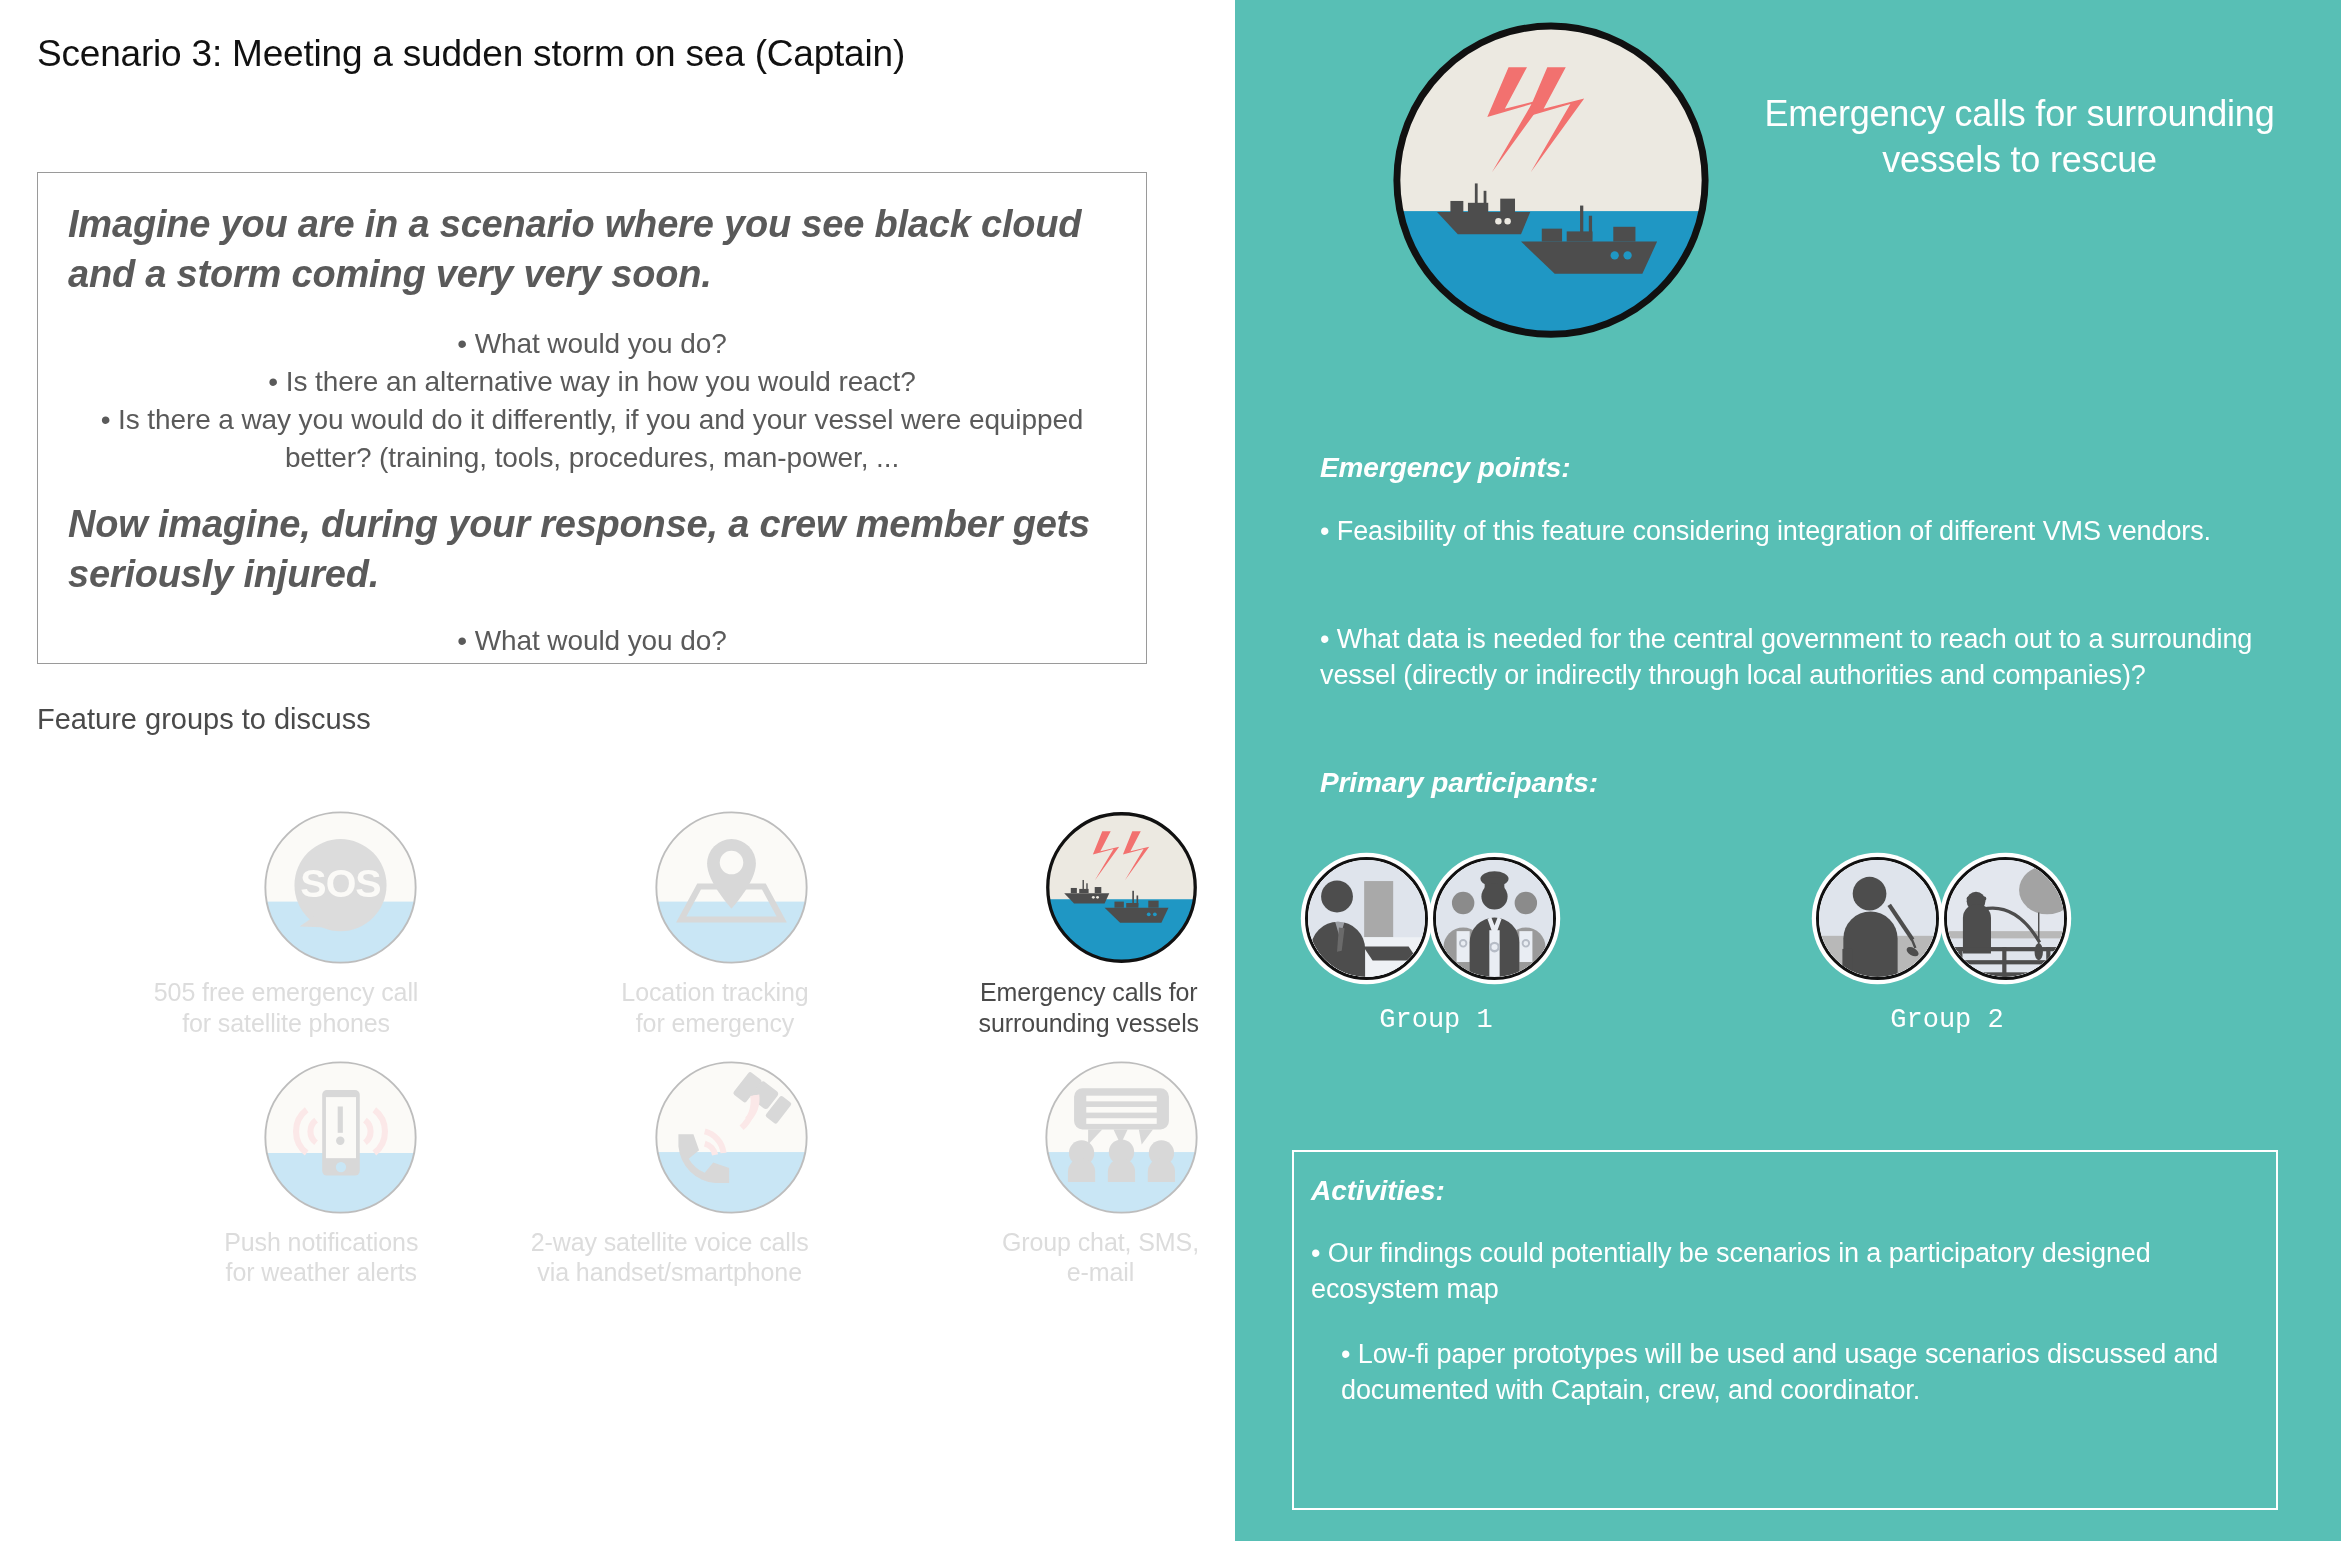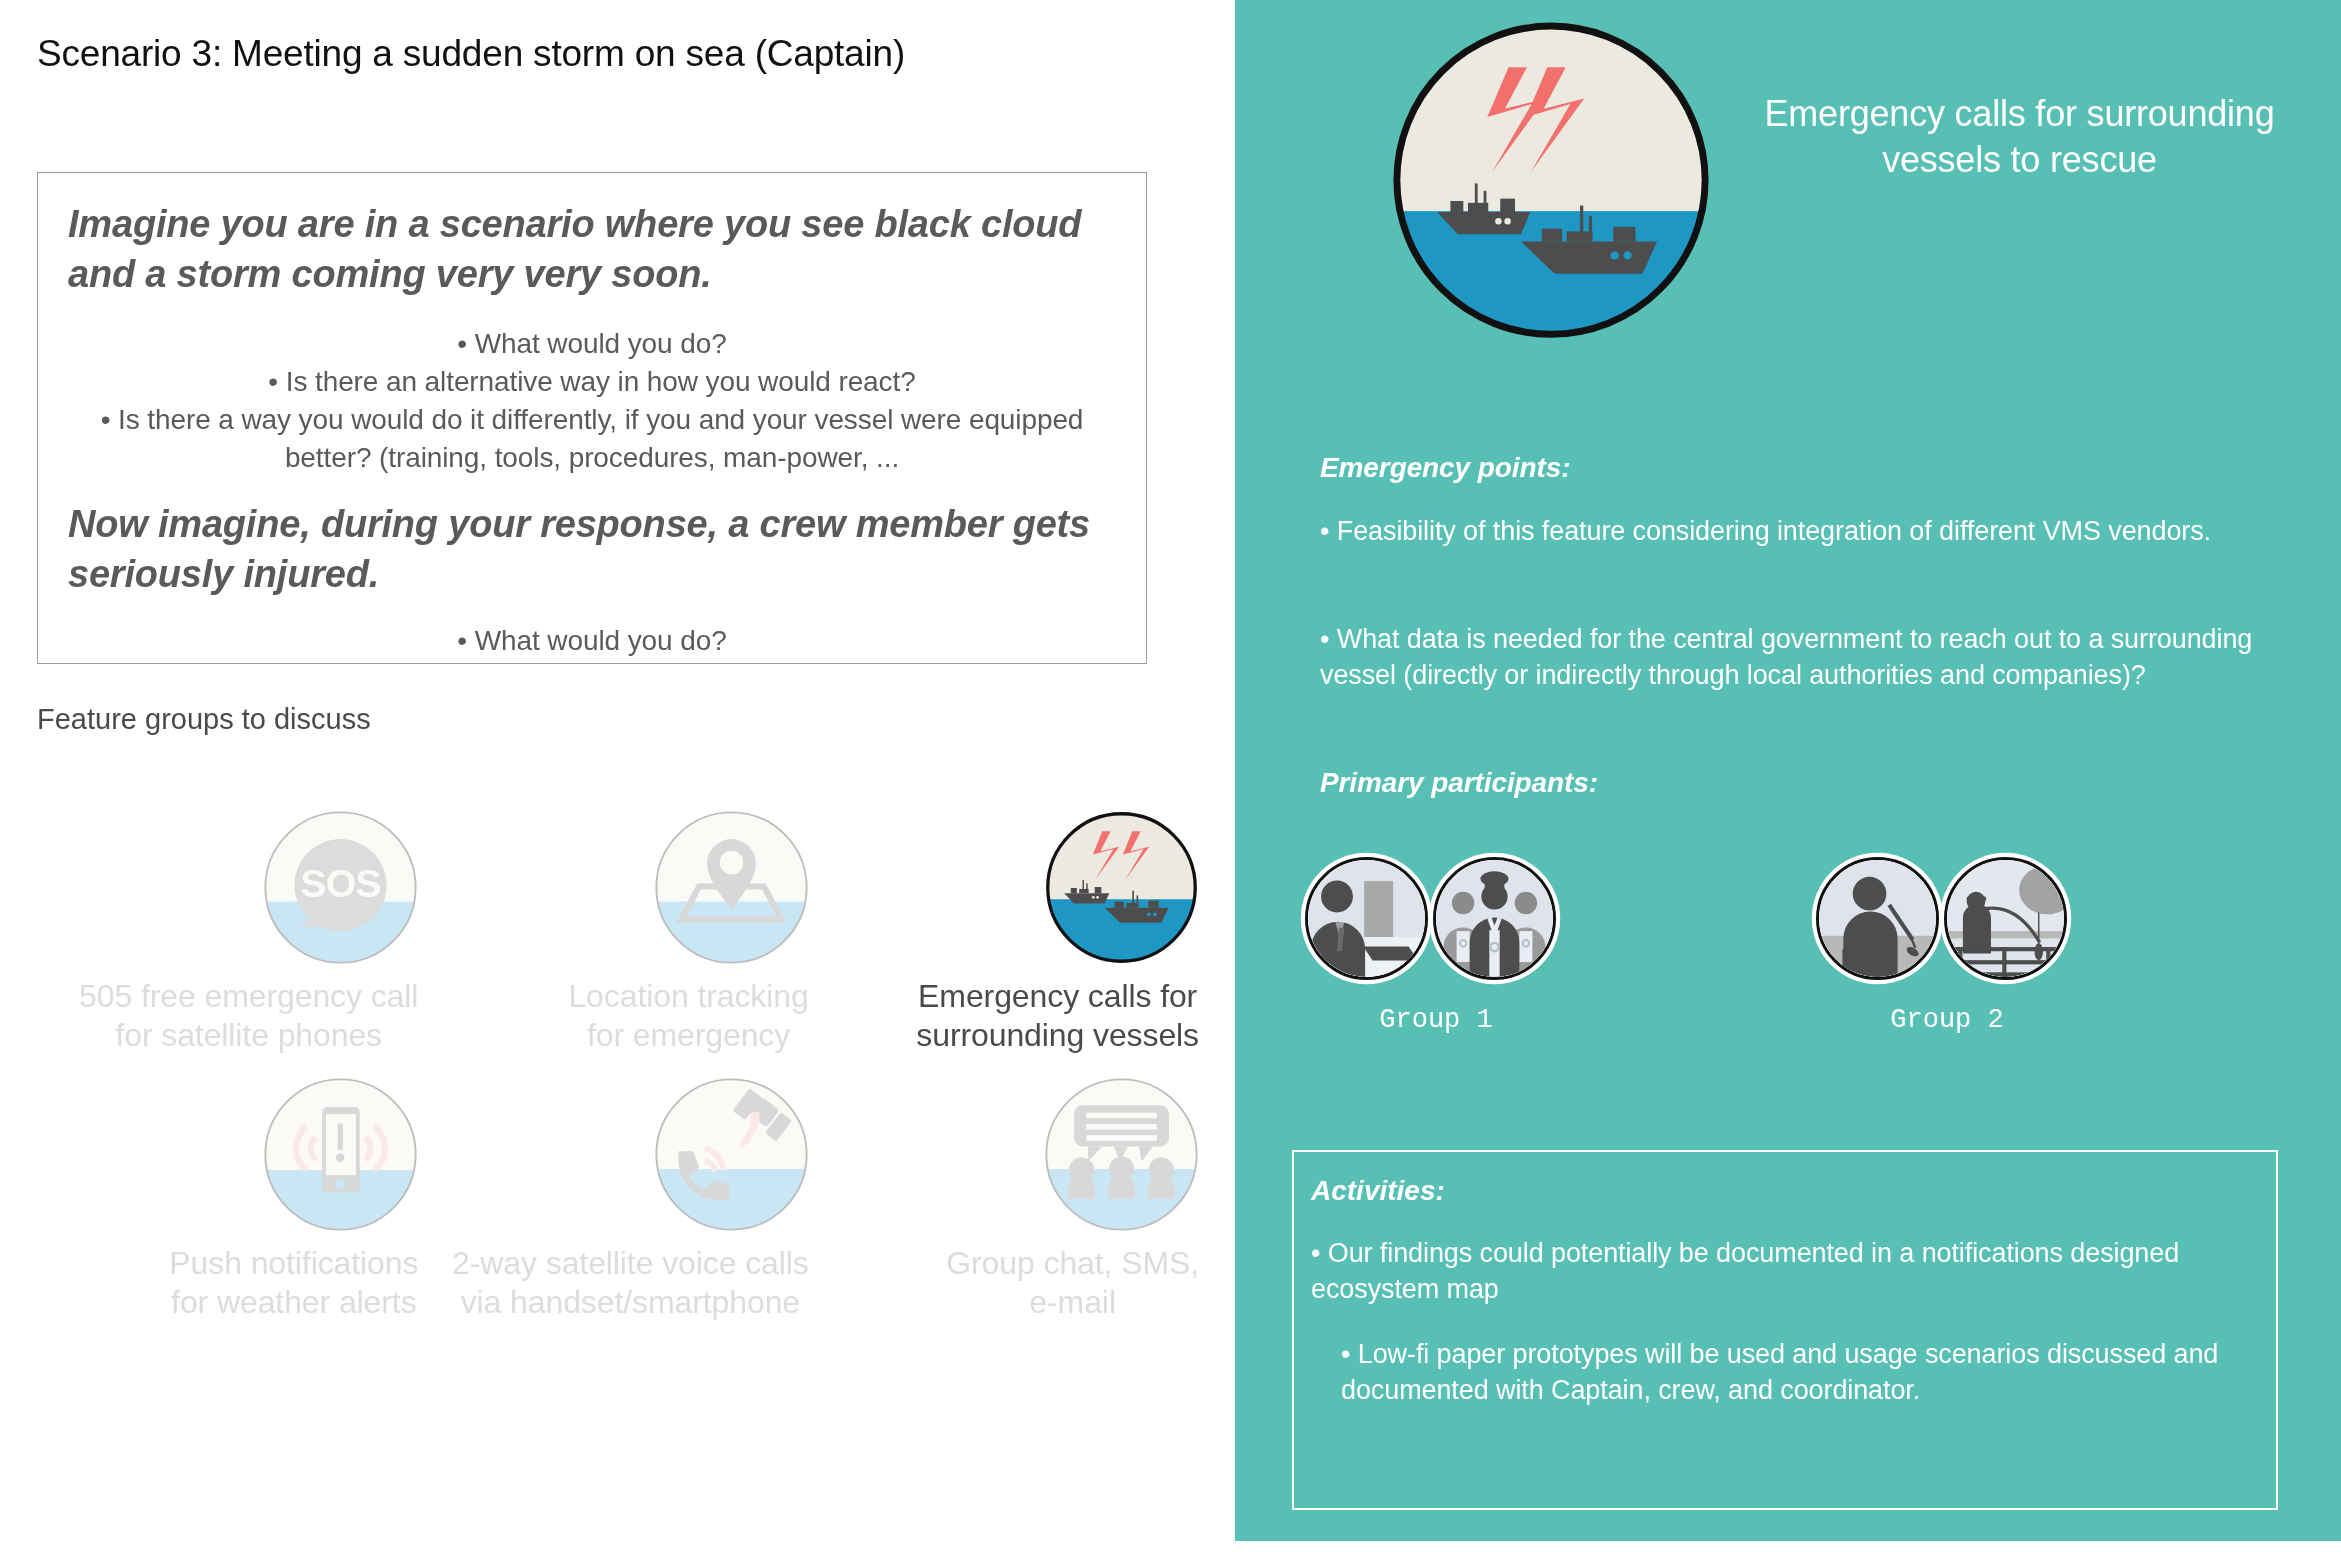--- a/index.html
+++ b/index.html
@@ -50,21 +50,21 @@
     grid-template-columns:repeat(3, 1fr);
     grid-template-rows:auto auto;
     row-gap:21.5px;
   }
   .feat-cell {
     display:flex; flex-direction:column; align-items:flex-end;
   }
   .feat-circle-wrap { width:155px; height:155px; position:relative; }
   .feat-label {
     margin-top:12px; text-align:center;
-    font-size:32px; line-height:1.22; color:#dcdcdc; font-weight:400;
+    font-size:25px; line-height:1.22; color:#dcdcdc; font-weight:400;
     letter-spacing:-0.1px;
   }
   .feat-cell.active .feat-label { color:#4a4a4a; }
 
   
   #right-panel {
     position:absolute; left:1235px; top:0; width:1107px; height:1541px;
     background:#58bfb5;
   }
   #hero-row {
@@ -498,18 +498,18 @@
           </div>
         </div>
       </div>
       <div class="glabel">Group 2</div>
     </div>
 
   </div>
 
   <div id="activities-box">
     <div id="act-head">Activities:</div>
-    <div id="act-1">• Our findings could potentially be documented in a notifications designed ecosystem map</div>
+    <div id="act-1">• Our findings could potentially be scenarios in a participatory designed ecosystem map</div>
     <div id="act-2">• Low-fi paper prototypes will be used and usage scenarios discussed and documented with Captain, crew, and coordinator.</div>
   </div>
 
 </div>
 
 
 </body></html>

